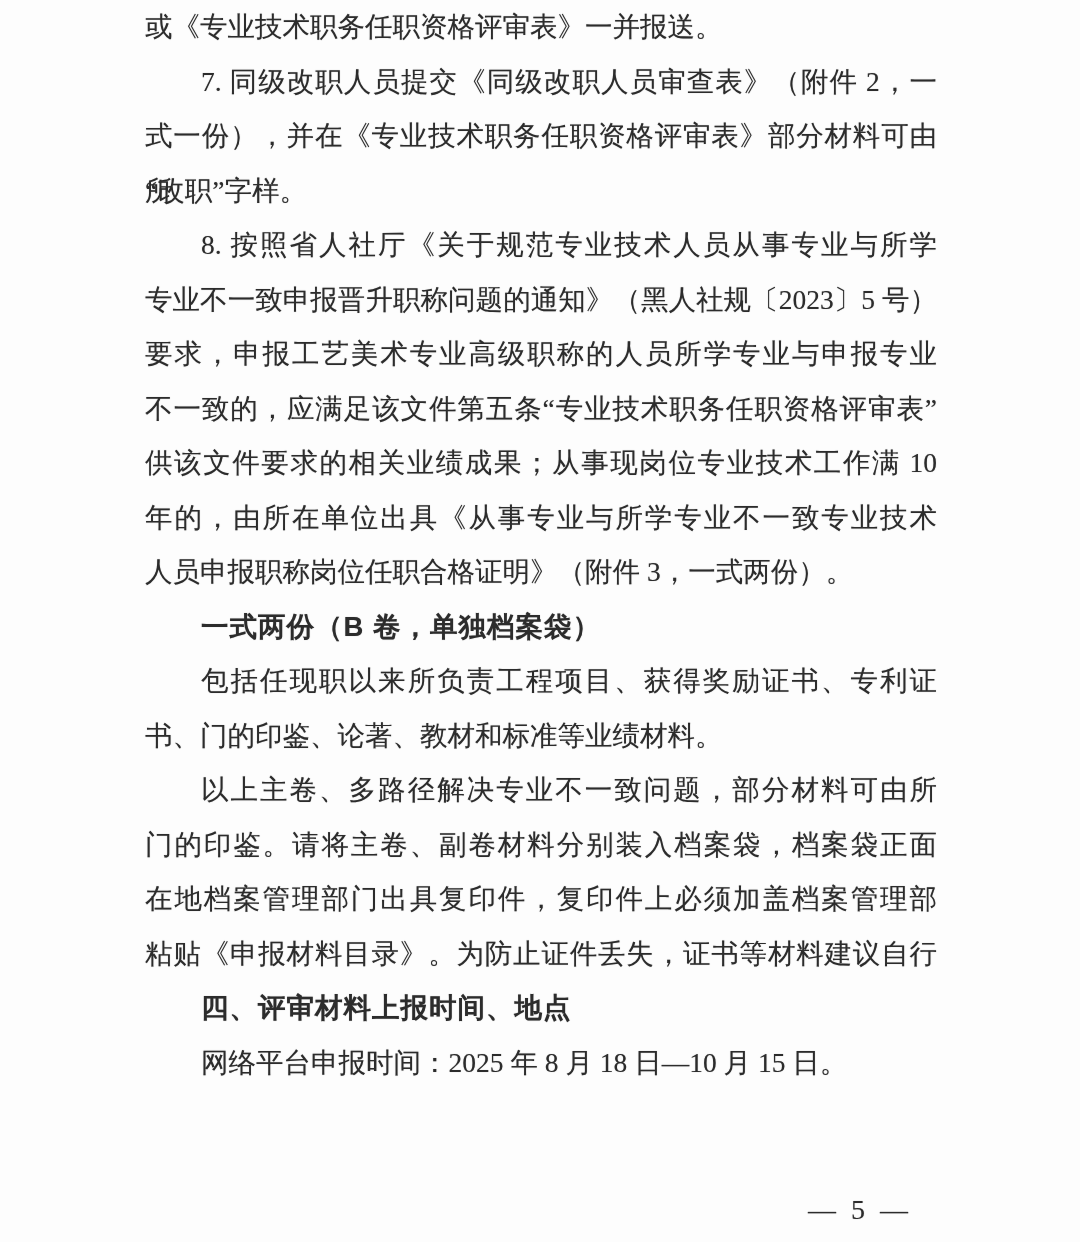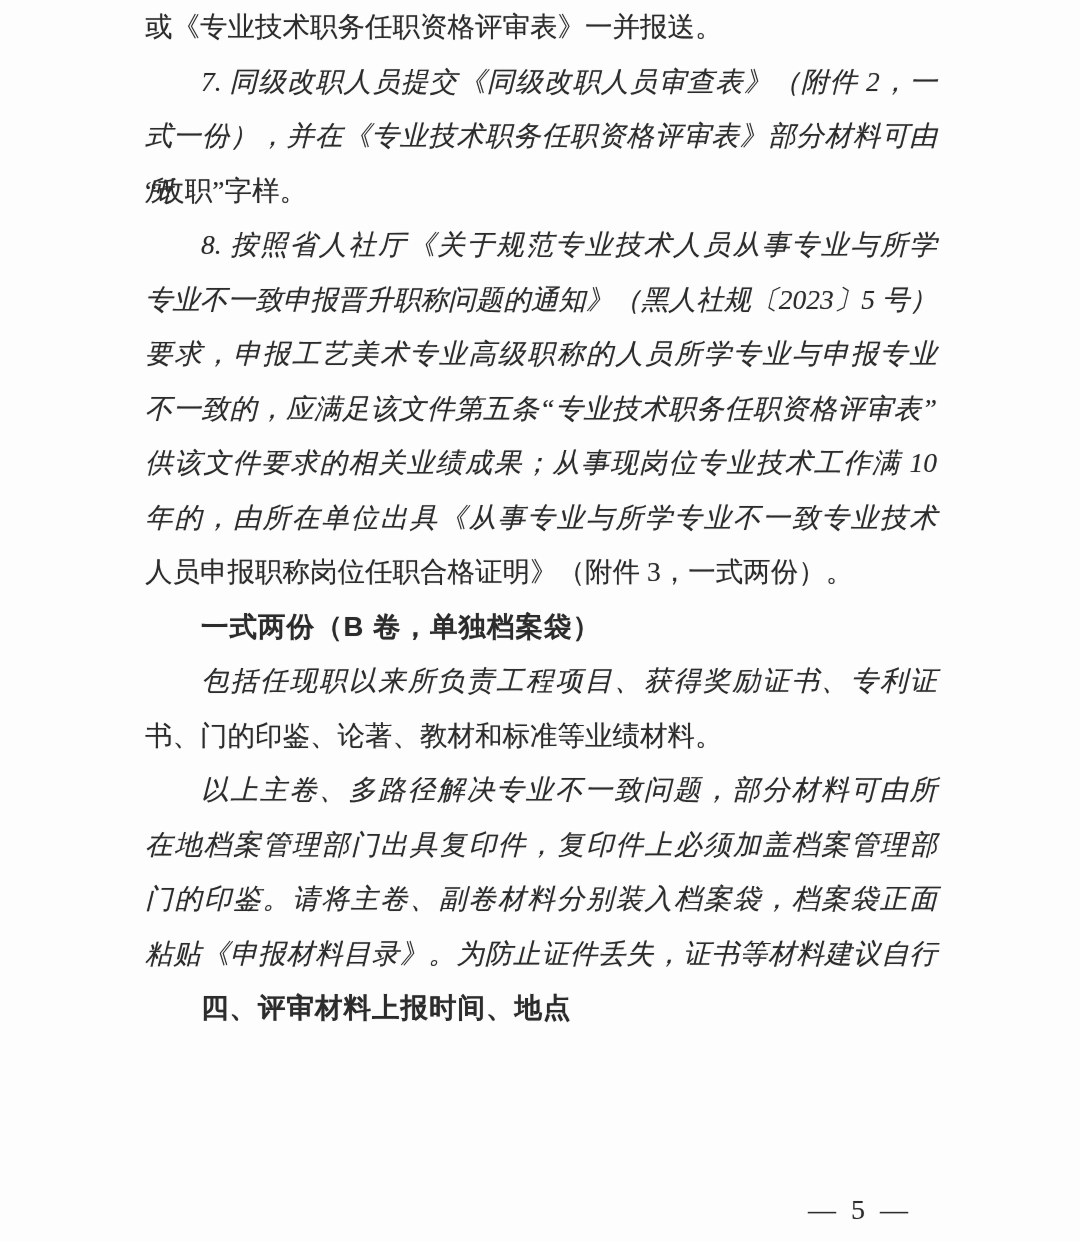--- a/index.html
+++ b/index.html
@@ -31,21 +31,20 @@
     line-height: 54.5px;
     font-size: 27.5px;
     color: var(--ink);
     text-align: justify;
     text-shadow: 0 0 1px rgba(70, 70, 70, 0.45);
     white-space: nowrap;
   }
   .line.fill {
     white-space: normal;
     text-align-last: justify;
-    font-style: italic;
   }
   .line.indent {
     text-indent: 56px;
   }
   .line.bold {
     font-weight: 700;
     font-family: "Liberation Sans", "DejaVu Sans", sans-serif;
     letter-spacing: 1px;
   }
   .page-number {
@@ -72,19 +71,20 @@
       <div class="line fill">专业不一致申报晋升职称问题的通知》（黑人社规〔2023〕5 号）</div>
       <div class="line fill">要求，申报工艺美术专业高级职称的人员所学专业与申报专业</div>
       <div class="line fill">不一致的，应满足该文件第五条“专业技术职务任职资格评审表”</div>
       <div class="line fill">供该文件要求的相关业绩成果；从事现岗位专业技术工作满 10</div>
       <div class="line fill">年的，由所在单位出具《从事专业与所学专业不一致专业技术</div>
       <div class="line">人员申报职称岗位任职合格证明》（附件 3，一式两份）。</div>
       <div class="line indent bold">一式两份（B 卷，单独档案袋）</div>
       <div class="line indent fill">包括任现职以来所负责工程项目、获得奖励证书、专利证</div>
       <div class="line">书、门的印鉴、论著、教材和标准等业绩材料。</div>
       <div class="line indent fill">以上主卷、多路径解决专业不一致问题，部分材料可由所</div>
+      <div class="line fill">门的印鉴。请将主卷、副卷材料分别装入档案袋，档案袋正面</div>
       <div class="line fill">在地档案管理部门出具复印件，复印件上必须加盖档案管理部</div>
-      <div class="line fill">门的印鉴。请将主卷、副卷材料分别装入档案袋，档案袋正面</div>
       <div class="line fill">粘贴《申报材料目录》。为防止证件丢失，证书等材料建议自行</div>
       <div class="line indent bold">四、评审材料上报时间、地点</div>
+      <div class="line indent">网络平台申报时间：2025 年 8 月 18 日—10 月 15 日。</div>
     </div>
   <div class="page-number">— 5 —</div>
 </div>
 
 </body></html>

